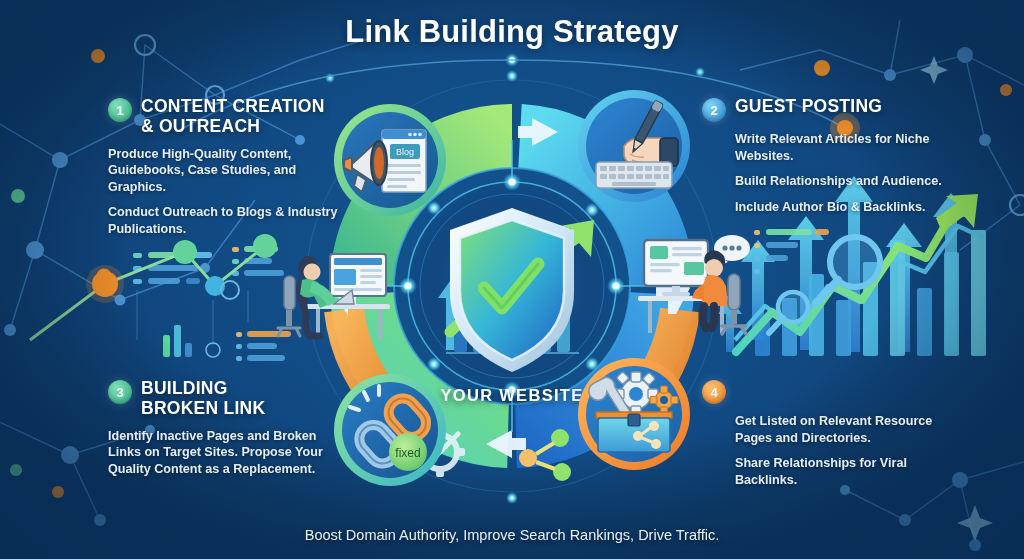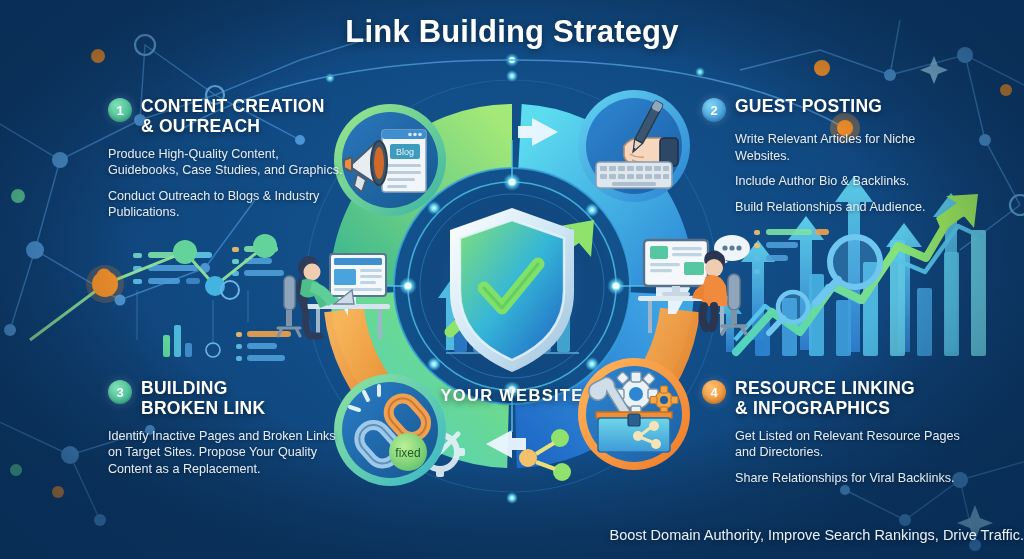--- a/index.html
+++ b/index.html
@@ -25,21 +25,21 @@
     position:absolute; top:14px; left:0; width:1024px;
     text-align:center;
     font-size:31px; font-weight:bold; color:#ffffff;
     letter-spacing:0.2px;
     text-shadow:0 2px 9px rgba(0,0,0,.45);
     z-index:40;
   }
   
   .footer {
     position:absolute; bottom:16px; left:0; width:1024px;
-    text-align:right;
+    text-align:center;
     font-size:14.5px; color:#e8f2fb;
     text-shadow:0 1px 5px rgba(0,0,0,.5);
     z-index:40;
   }
 
   
   .step { position:absolute; z-index:38; }
   .step .head-row { display:flex; align-items:flex-start; gap:9px; }
   .badge {
     flex:0 0 auto;
@@ -53,20 +53,21 @@
     font-size:17.5px; font-weight:bold; color:#ffffff;
     line-height:1.16; letter-spacing:.25px;
     text-shadow:0 2px 6px rgba(0,0,0,.5);
     text-transform:uppercase;
   }
   .step .body { margin-top:9px; }
   .step .para {
     font-size:12.6px; color:#e3eef9; line-height:1.32;
     margin-bottom:9px;
     text-shadow:0 1px 4px rgba(0,0,0,.55);
+    font-weight:bold;
   }
   .step .para:last-child { margin-bottom:0; }
   .step.left  .body { }
   .step.right .body { margin-left:33px; }
 
   #step1 { left:108px; top:96px;  width:240px; }
   #step2 { left:702px; top:96px;  width:258px; }
   #step3 { left:108px; top:378px; width:240px; }
   #step4 { left:702px; top:378px; width:262px; }
 
@@ -765,45 +766,41 @@
 
   <div class="step right" id="step2">
     <div class="head-row">
       <div class="badge" style="background:radial-gradient(circle at 35% 30%,#7fd4f5,#2785cf);">2</div>
       <div class="step-title">
         <div>GUEST POSTING</div>
       </div>
     </div>
     <div class="body">
       <div class="para">Write Relevant Articles for Niche Websites.</div>
+      <div class="para">Build Relationships and Audience.</div>
       <div class="para">Include Author Bio &amp; Backlinks.</div>
-      <div class="para">Build Relationships and Audience.</div>
     </div>
   </div>
 
   <div class="step left" id="step3">
     <div class="head-row">
       <div class="badge" style="background:radial-gradient(circle at 35% 30%,#7ee0b6,#2fae86);">3</div>
       <div class="step-title">
         <div>BUILDING</div>
         <div>BROKEN LINK</div>
       </div>
     </div>
     <div class="body">
       <div class="para">Identify Inactive Pages and Broken Links on Target Sites. Propose Your Quality Content as a Replacement.</div>
     </div>
   </div>
 
   <div class="step right" id="step4">
     <div class="head-row">
       <div class="badge" style="background:radial-gradient(circle at 35% 30%,#ffc071,#e8801f);">4</div>
-      <div class="step-title">
-        <div>RESOURCE LINKING</div>
-        <div>&amp; INFOGRAPHICS</div>
-      </div>
     </div>
     <div class="body">
       <div class="para">Get Listed on Relevant Resource Pages and Directories.</div>
       <div class="para">Share Relationships for Viral Backlinks.</div>
     </div>
   </div>
 
   <div class="footer">Boost Domain Authority, Improve Search Rankings, Drive Traffic.</div>
 
 </div>

